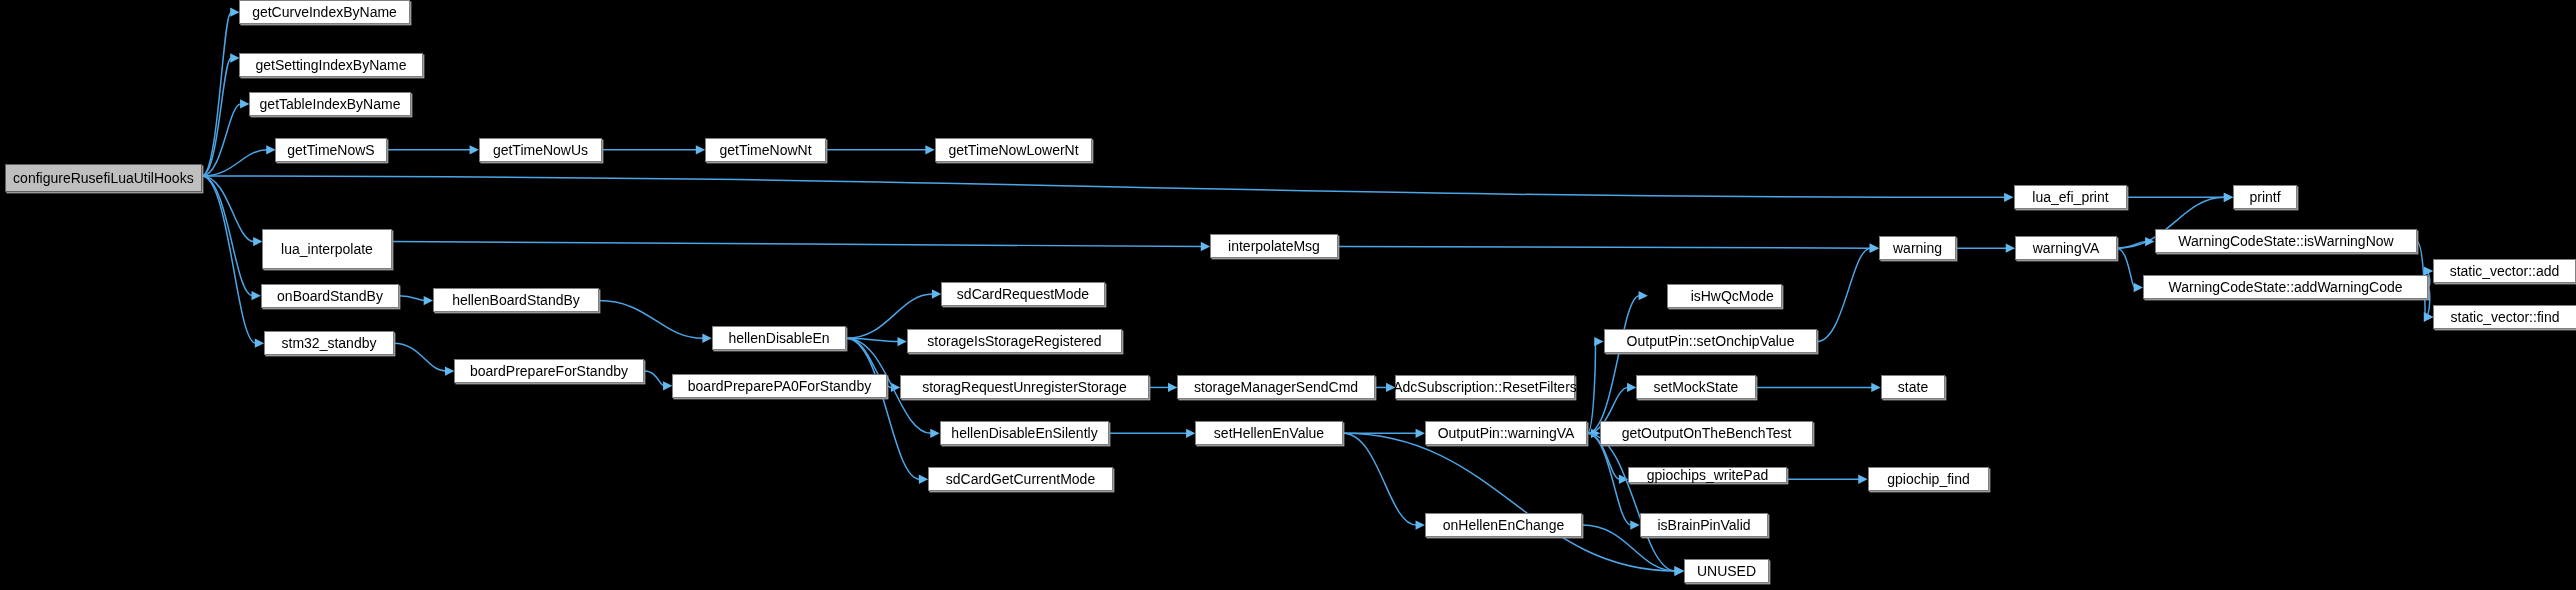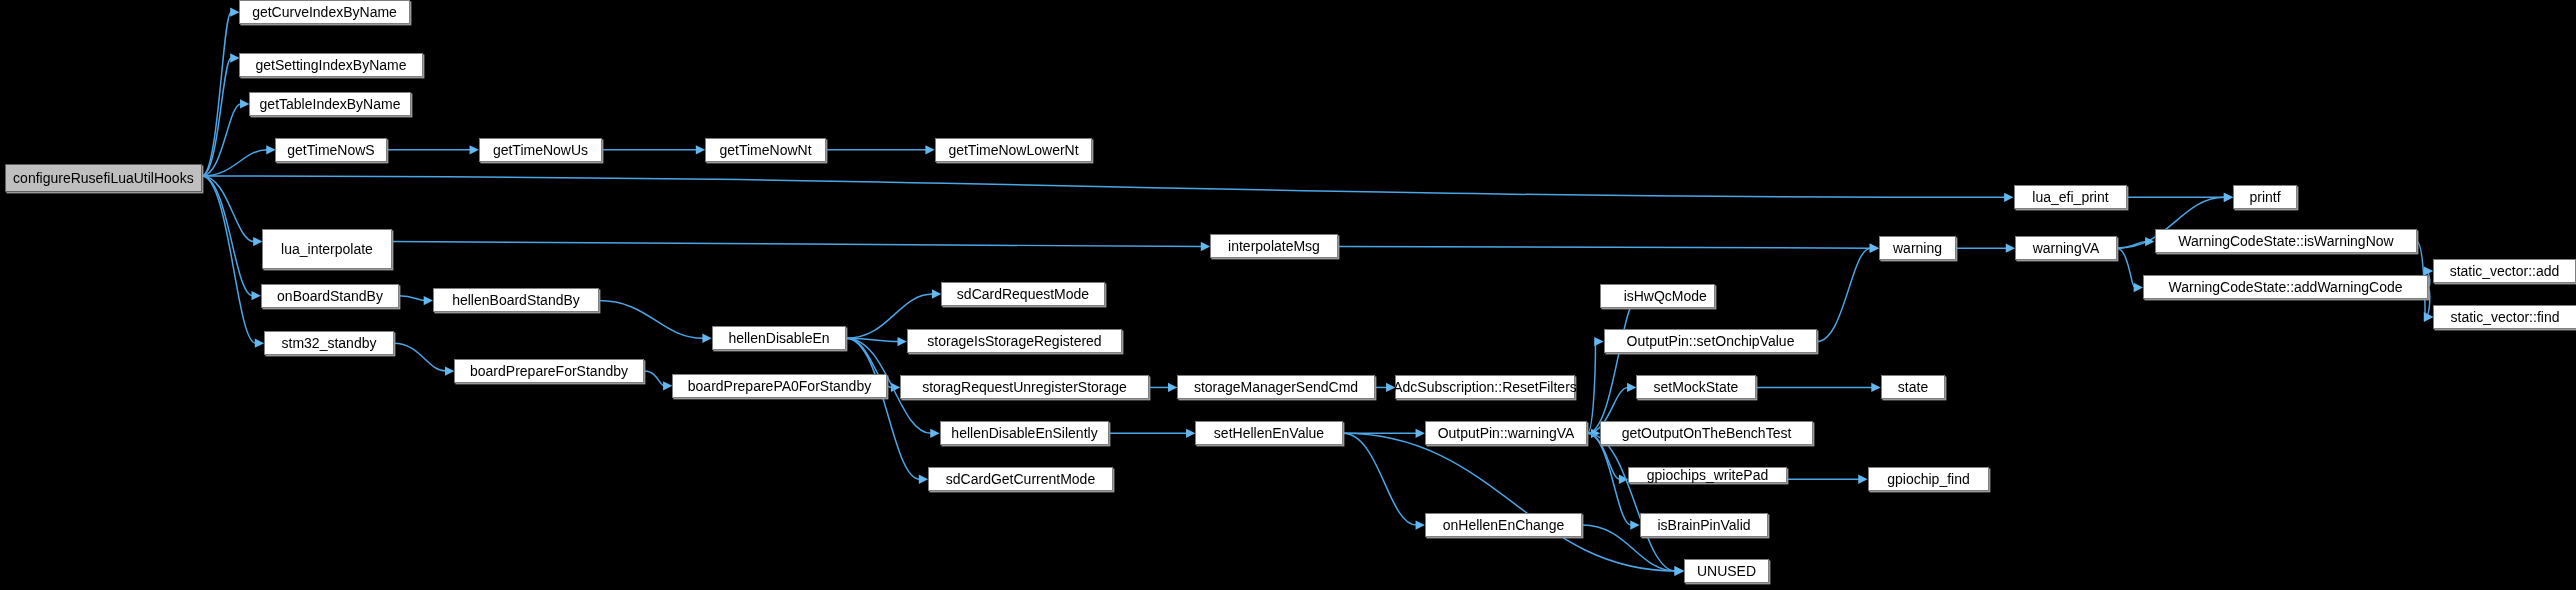--- a/index.html
+++ b/index.html
@@ -133,21 +133,21 @@
       <div class="node" style="left: 941px; top: 282px; width: 164px; height: 24px;">sdCardRequestMode</div>
       <div class="node" style="left: 907px; top: 329px; width: 215px; height: 24px;">storageIsStorageRegistered</div>
       <div class="node" style="left: 900px; top: 375px; width: 249px; height: 24px;">storagRequestUnregisterStorage</div>
       <div class="node" style="left: 940px; top: 421px; width: 169px; height: 24px;">hellenDisableEnSilently</div>
       <div class="node" style="left: 928px; top: 467px; width: 185px; height: 24px;">sdCardGetCurrentMode</div>
       <div class="node" style="left: 1177px; top: 375px; width: 198px; height: 24px;">storageManagerSendCmd</div>
       <div class="node" style="left: 1195px; top: 421px; width: 148px; height: 24px;">setHellenEnValue</div>
       <div class="node" style="left: 1395px; top: 375px; width: 180px; height: 24px;">AdcSubscription::ResetFilters</div>
       <div class="node" style="left: 1425px; top: 421px; width: 162px; height: 24px;">OutputPin::warningVA</div>
       <div class="node" style="left: 1425px; top: 513px; width: 157px; height: 24px;">onHellenEnChange</div>
-      <div class="node" style="left: 1600px; top: 284px; width: 115px; height: 24px; padding-left: 22px;">isHwQcMode</div>
+      <div class="node" style="left: 1667px; top: 284px; width: 115px; height: 24px; padding-left: 22px;">isHwQcMode</div>
       <div class="node" style="left: 1604px; top: 329px; width: 213px; height: 24px;">OutputPin::setOnchipValue</div>
       <div class="node" style="left: 1636px; top: 375px; width: 120px; height: 24px;">setMockState</div>
       <div class="node" style="left: 1600px; top: 421px; width: 213px; height: 24px;">getOutputOnTheBenchTest</div>
       <div class="node" style="left: 1628px; top: 467px; width: 159px; height: 16px;">gpiochips_writePad</div>
       <div class="node" style="left: 1640px; top: 513px; width: 128px; height: 24px;">isBrainPinValid</div>
       <div class="node" style="left: 1684px; top: 559px; width: 85px; height: 24px;">UNUSED</div>
       <div class="node" style="left: 1881px; top: 375px; width: 64px; height: 24px;">state</div>
       <div class="node" style="left: 1868px; top: 467px; width: 121px; height: 24px;">gpiochip_find</div>
       <div class="node" style="left: 2014px; top: 185px; width: 113px; height: 24px;">lua_efi_print</div>
       <div class="node" style="left: 1879px; top: 236px; width: 77px; height: 24px;">warning</div>

